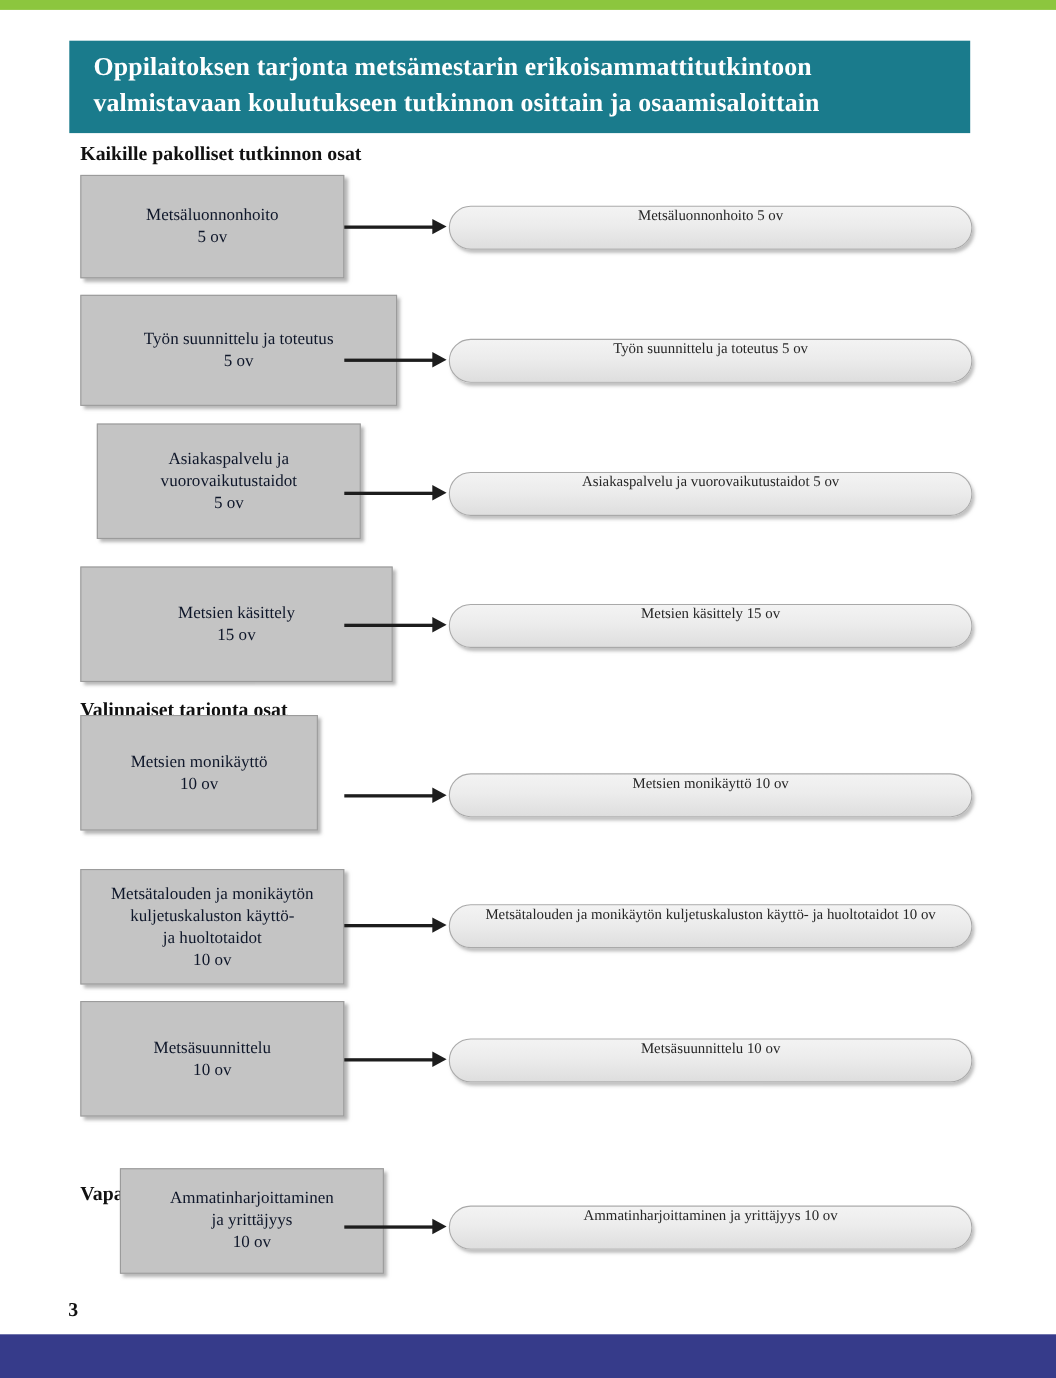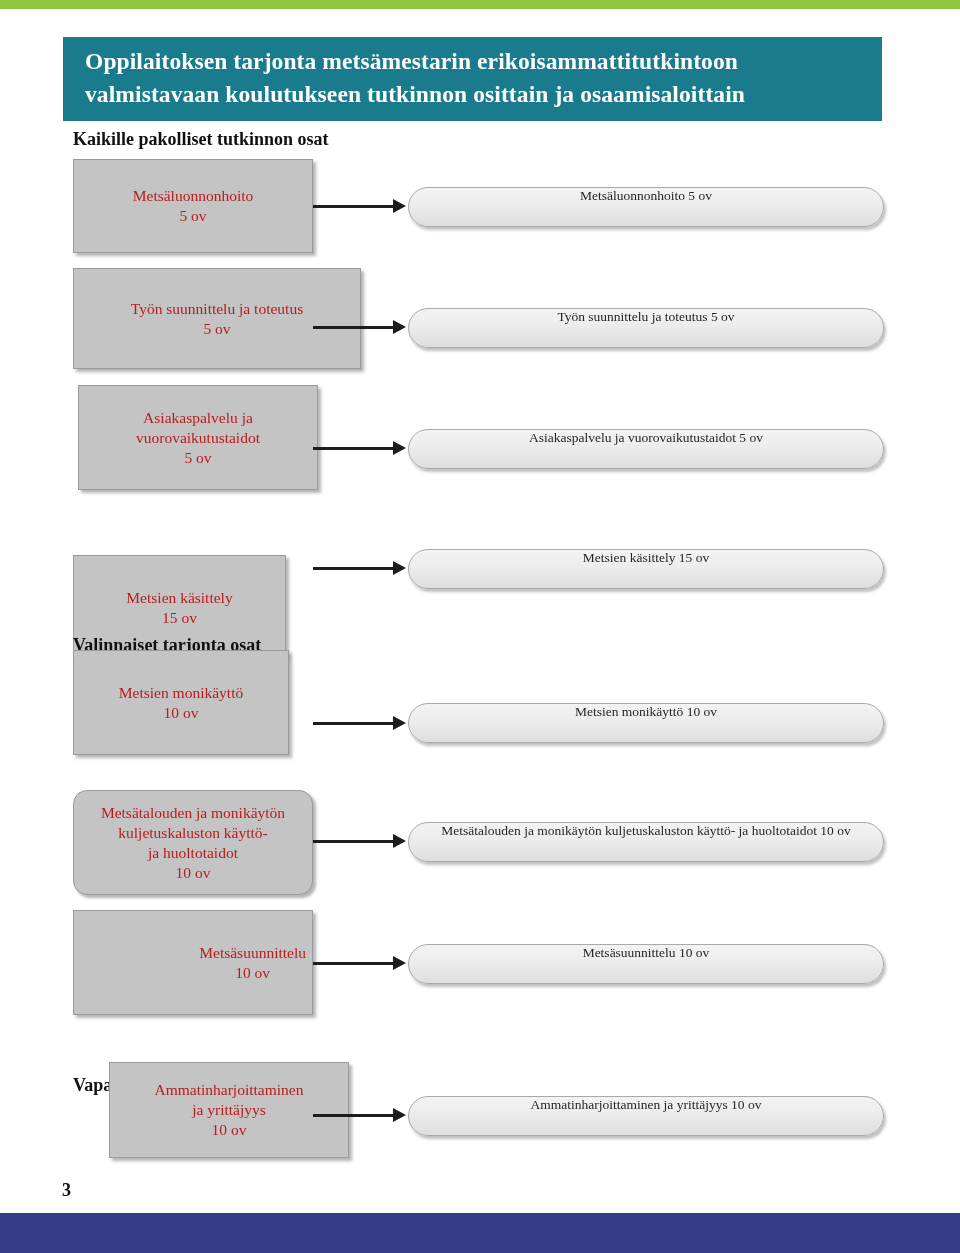--- a/index.html
+++ b/index.html
@@ -57,21 +57,21 @@
     box-shadow:3px 3px 3px rgba(120,120,120,0.55);
     box-sizing:border-box;
     display:flex;
     align-items:center;
     justify-content:center;
     text-align:center;
   }
   .gbox .gtext{
     font-size:15.5px;
     line-height:20px;
-    color:#b91c1c;
+    color:#0f172a;
     padding:0 6px;
   }
 
   
   .connector{
     position:absolute;
     height:3px;
     background:#1d1d1d;
   }
   .arrowhead{
@@ -145,36 +145,36 @@
     </div>
   </div>
   <div class="connector" style="left:313px;top:326px;width:82px;"></div>
   <div class="arrowhead" style="left:393px;top:320px;"></div>
   <div class="pill" style="top:308px;">
     <div class="ptext">Työn suunnittelu ja toteutus 5 ov</div>
   </div>
 </div>
 
 <div class="row">
-  <div class="gbox" style="left:78px;top:385px;width:240px;height:105px;">
+  <div class="gbox" style="left:88px;top:385px;width:240px;height:105px;">
     <div class="gtext">
       <div>Asiakaspalvelu ja</div>
       <div>vuorovaikutustaidot</div>
       <div>5 ov</div>
     </div>
   </div>
   <div class="connector" style="left:313px;top:447px;width:82px;"></div>
   <div class="arrowhead" style="left:393px;top:441px;"></div>
   <div class="pill" style="top:429px;">
     <div class="ptext">Asiakaspalvelu ja vuorovaikutustaidot 5 ov</div>
   </div>
 </div>
 
 <div class="row">
-  <div class="gbox" style="left:73px;top:515px;width:213px;height:105px;margin-top:40px;">
+  <div class="gbox" style="left:73px;top:515px;width:284px;height:105px;">
     <div class="gtext">
       <div>Metsien käsittely</div>
       <div>15 ov</div>
     </div>
   </div>
   <div class="connector" style="left:313px;top:567px;width:82px;"></div>
   <div class="arrowhead" style="left:393px;top:561px;"></div>
   <div class="pill" style="top:549px;">
     <div class="ptext">Metsien käsittely 15 ov</div>
   </div>
@@ -190,37 +190,37 @@
     </div>
   </div>
   <div class="connector" style="left:313px;top:722px;width:82px;"></div>
   <div class="arrowhead" style="left:393px;top:716px;"></div>
   <div class="pill" style="top:703px;">
     <div class="ptext">Metsien monikäyttö 10 ov</div>
   </div>
 </div>
 
 <div class="row">
-  <div class="gbox" style="left:73px;top:790px;width:240px;height:105px;border-radius:14px;">
+  <div class="gbox" style="left:73px;top:790px;width:240px;height:105px;">
     <div class="gtext">
       <div>Metsätalouden ja monikäytön</div>
       <div>kuljetuskaluston käyttö-</div>
       <div>ja huoltotaidot</div>
       <div>10 ov</div>
     </div>
   </div>
   <div class="connector" style="left:313px;top:840px;width:82px;"></div>
   <div class="arrowhead" style="left:393px;top:834px;"></div>
   <div class="pill" style="top:822px;">
     <div class="ptext">Metsätalouden ja monikäytön kuljetuskaluston käyttö- ja huoltotaidot 10 ov</div>
   </div>
 </div>
 
 <div class="row">
-  <div class="gbox" style="left:73px;top:910px;width:240px;height:105px;justify-content:flex-end;">
+  <div class="gbox" style="left:73px;top:910px;width:240px;height:105px;">
     <div class="gtext">
       <div>Metsäsuunnittelu</div>
       <div>10 ov</div>
     </div>
   </div>
   <div class="connector" style="left:313px;top:962px;width:82px;"></div>
   <div class="arrowhead" style="left:393px;top:956px;"></div>
   <div class="pill" style="top:944px;">
     <div class="ptext">Metsäsuunnittelu 10 ov</div>
   </div>

